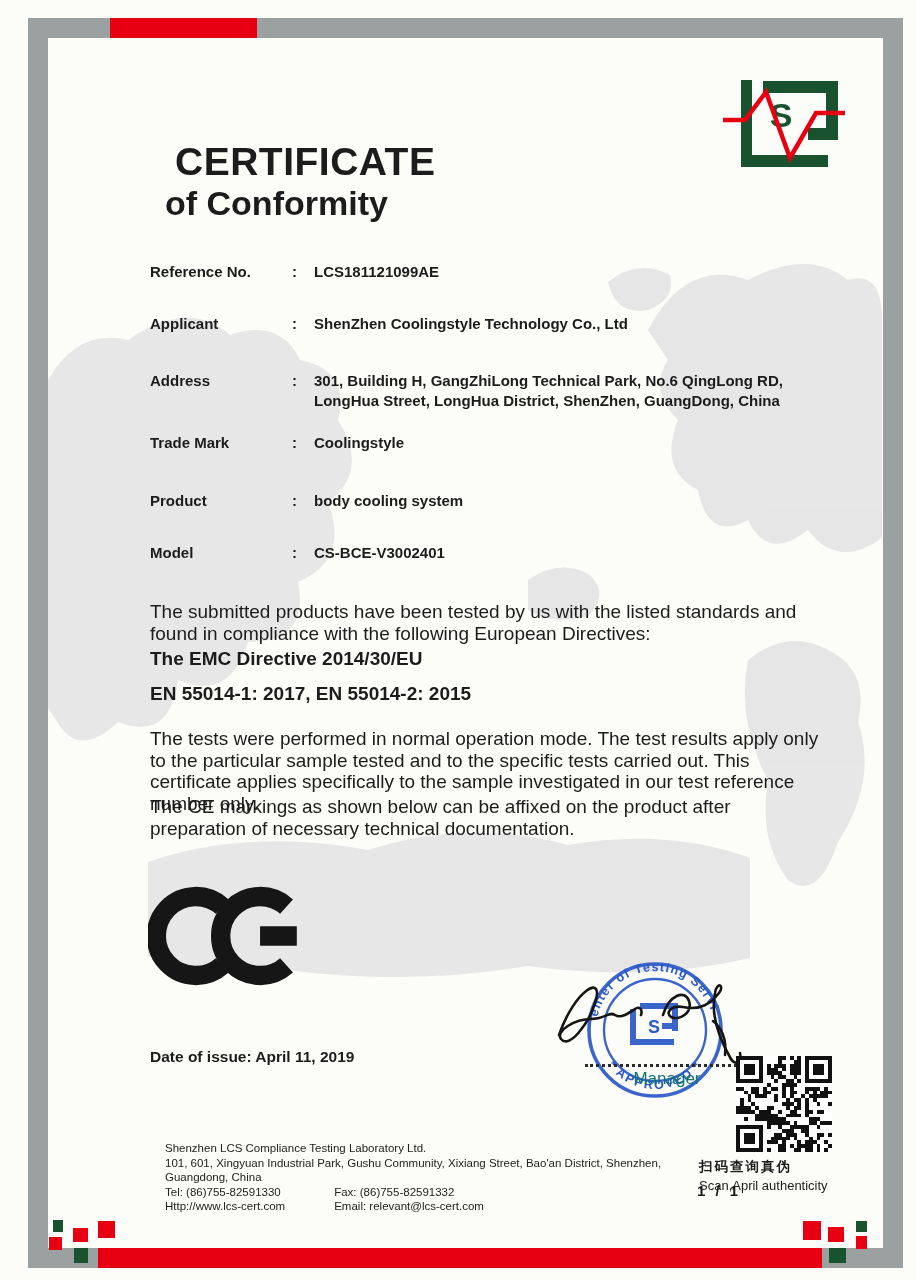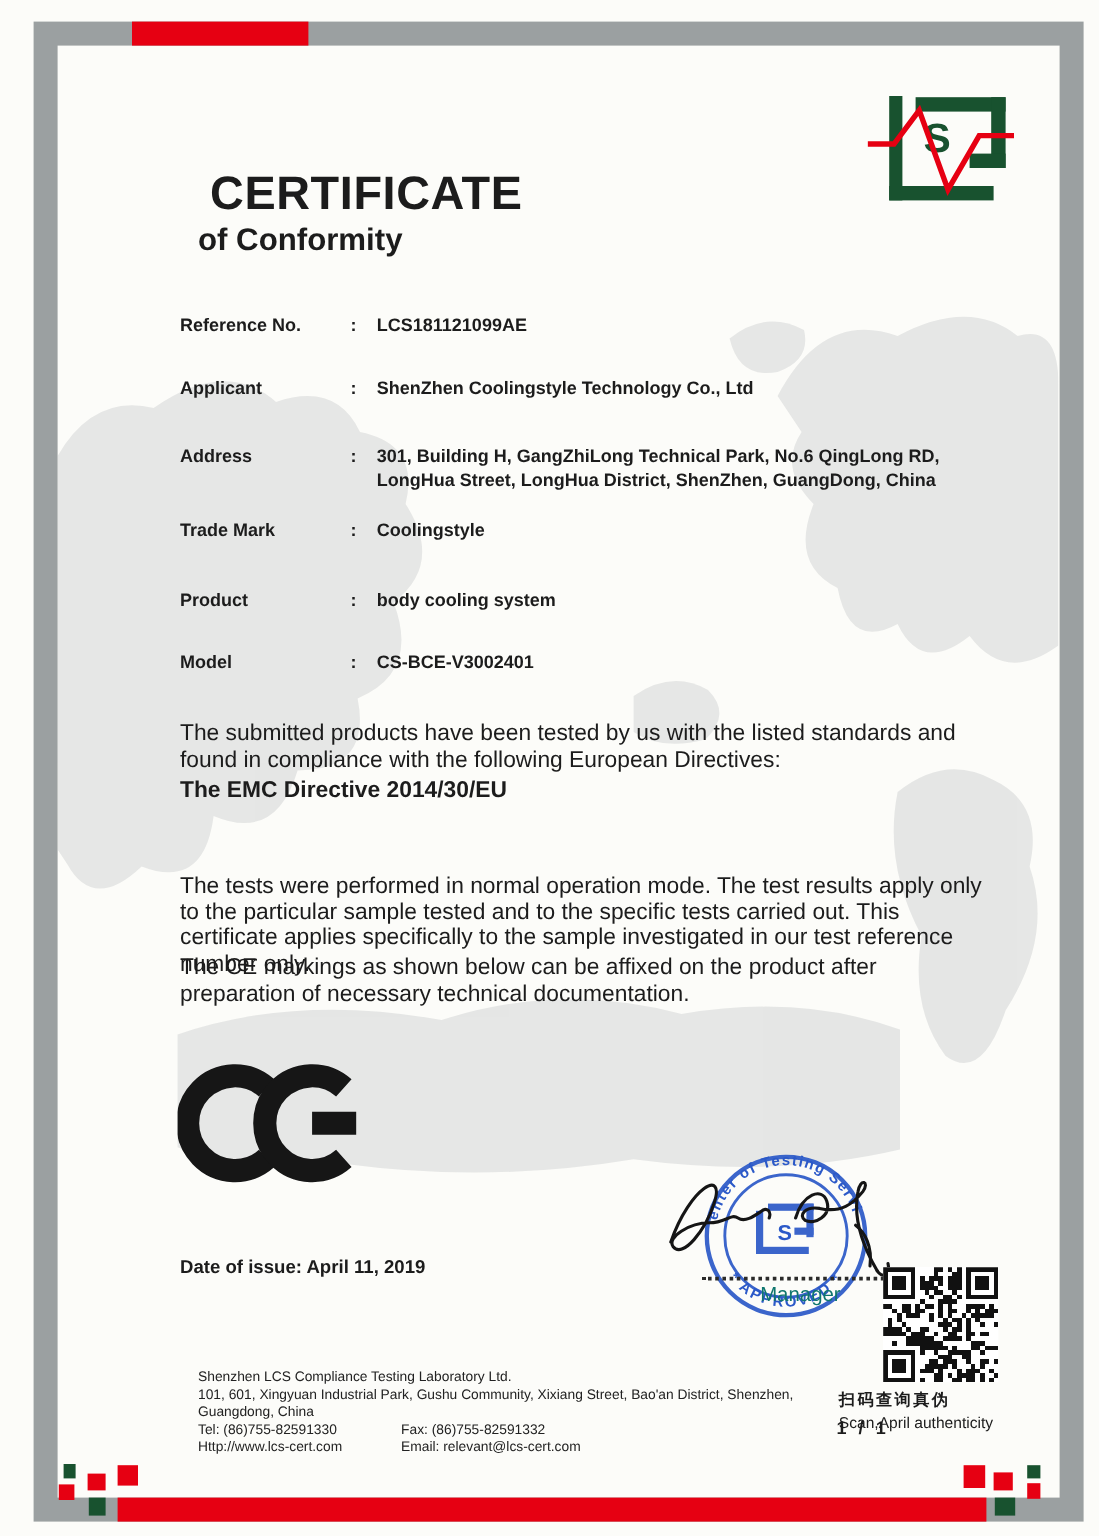--- a/index.html
+++ b/index.html
@@ -8,21 +8,21 @@
   
   .frame{position:absolute;left:28px;top:18px;width:875px;height:1250px;
          border:20px solid #9ba0a1;box-sizing:border-box;}
   .accent{position:absolute;}
   .red{background:#e60012;}
   .green{background:#18522f;}
   
   .logo{position:absolute;left:723px;top:75px;width:122px;height:100px;}
   
   .title1{position:absolute;left:175px;top:140px;font-size:39px;font-weight:700;letter-spacing:.5px;}
-  .title2{position:absolute;left:165px;top:184px;font-size:26px;font-weight:700;}
+  .title2{position:absolute;left:165px;top:184px;font-size:34px;font-weight:700;}
   
   .field{position:absolute;left:150px;width:662px;display:grid;grid-template-columns:142px 22px 1fr;
          font-size:15px;font-weight:700;line-height:20px;}
   
   .para{position:absolute;left:150px;font-size:19px;line-height:21.5px;}
   .bold{font-weight:700;}
   
   .ce{position:absolute;left:148px;top:883px;}
   
   .stamp{position:absolute;left:560px;top:945px;}
@@ -120,20 +120,21 @@
     <span>body cooling system</span>
   </div>
   <div class="field" style="top:543px">
     <span>Model</span>
     <span>:</span>
     <span>CS-BCE-V3002401</span>
   </div>
 
   <div class="para" style="top:601px;width:668px">The submitted products have been tested by us with the listed standards and found in compliance with the following European Directives:</div>
   <div class="para bold" style="top:648px">The EMC Directive 2014/30/EU</div>
+  <div class="para bold" style="top:683px">EN 55014-1: 2017, EN 55014-2: 2015</div>
   <div class="para" style="top:728px;width:672px">The tests were performed in normal operation mode. The test results apply only to the particular sample tested and to the specific tests carried out. This certificate applies specifically to the sample investigated in our test reference number only.</div>
   <div class="para" style="top:796px;width:645px">The CE markings as shown below can be affixed on the product after preparation of necessary technical documentation.</div>
 
   <div class="ce">
     <svg width="158" height="106" viewBox="0 0 172 110">
       <g fill="none" stroke="#161616" stroke-width="21">
         <path d="M80.8,23 A43,43 0 1 0 80.8,87"></path>
         <path d="M150.8,23 A43,43 0 1 0 150.8,87"></path>
         <path d="M122,55 L162,55"></path>
       </g>

